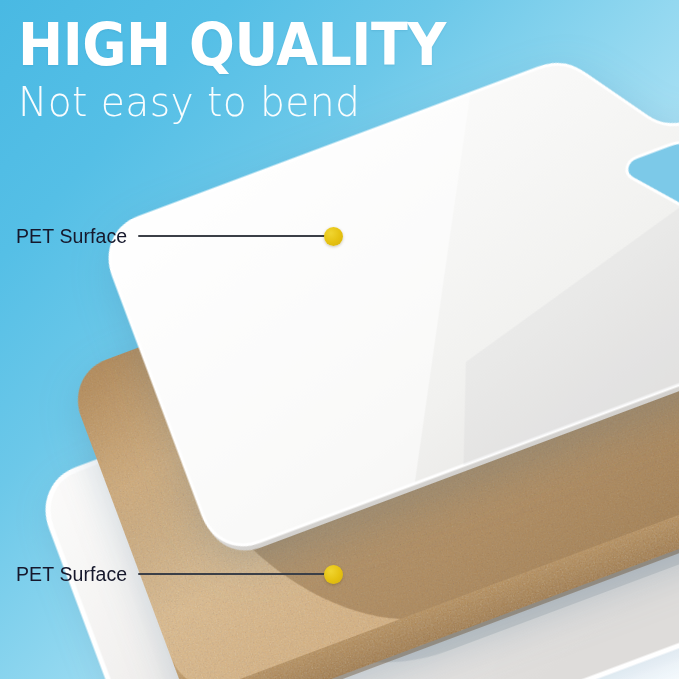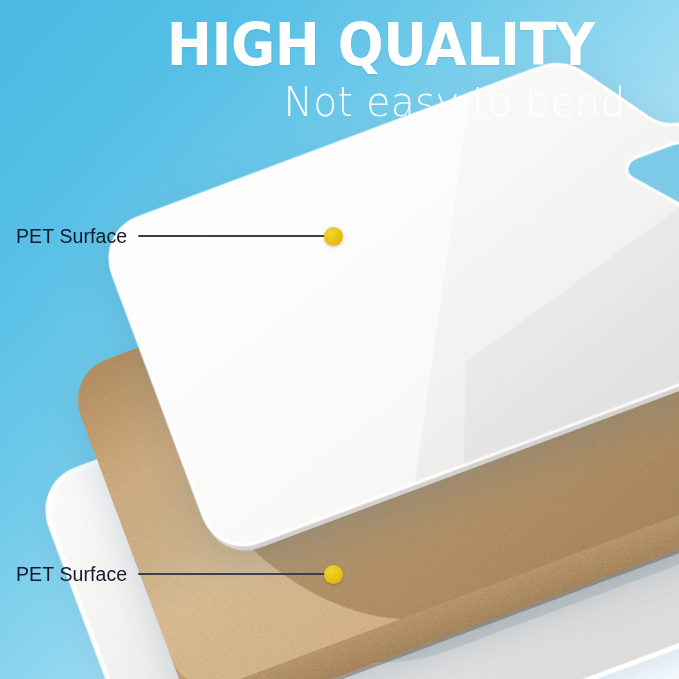--- a/index.html
+++ b/index.html
@@ -8,21 +8,20 @@
     padding: 0;
     background: #ffffff;
   }
 
   #stage {
     position: relative;
     width: 679px;
     height: 679px;
     overflow: hidden;
     font-family: "Liberation Sans", "DejaVu Sans", sans-serif;
-    text-align: right;
     -webkit-font-smoothing: antialiased;
   }
 
   
   .bg {
     position: absolute;
     inset: 0;
     background:
       linear-gradient(132deg,
         #49b9e3 0%,

